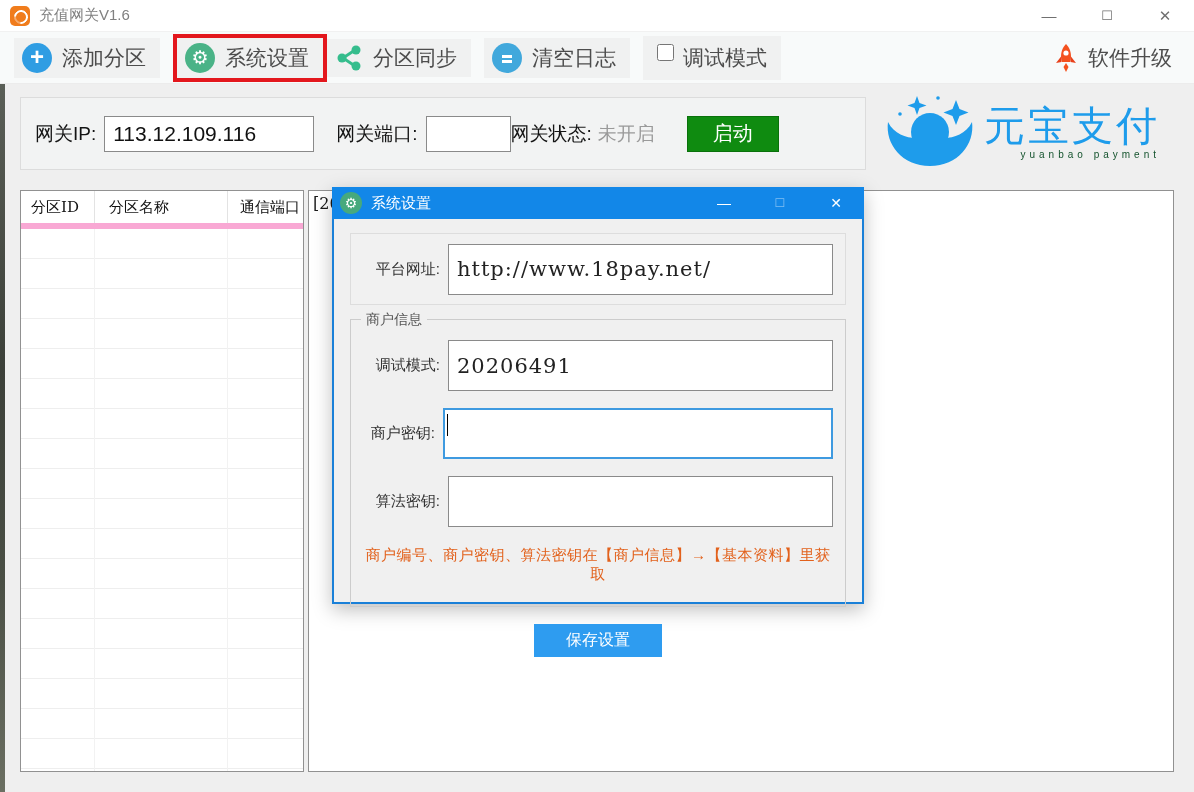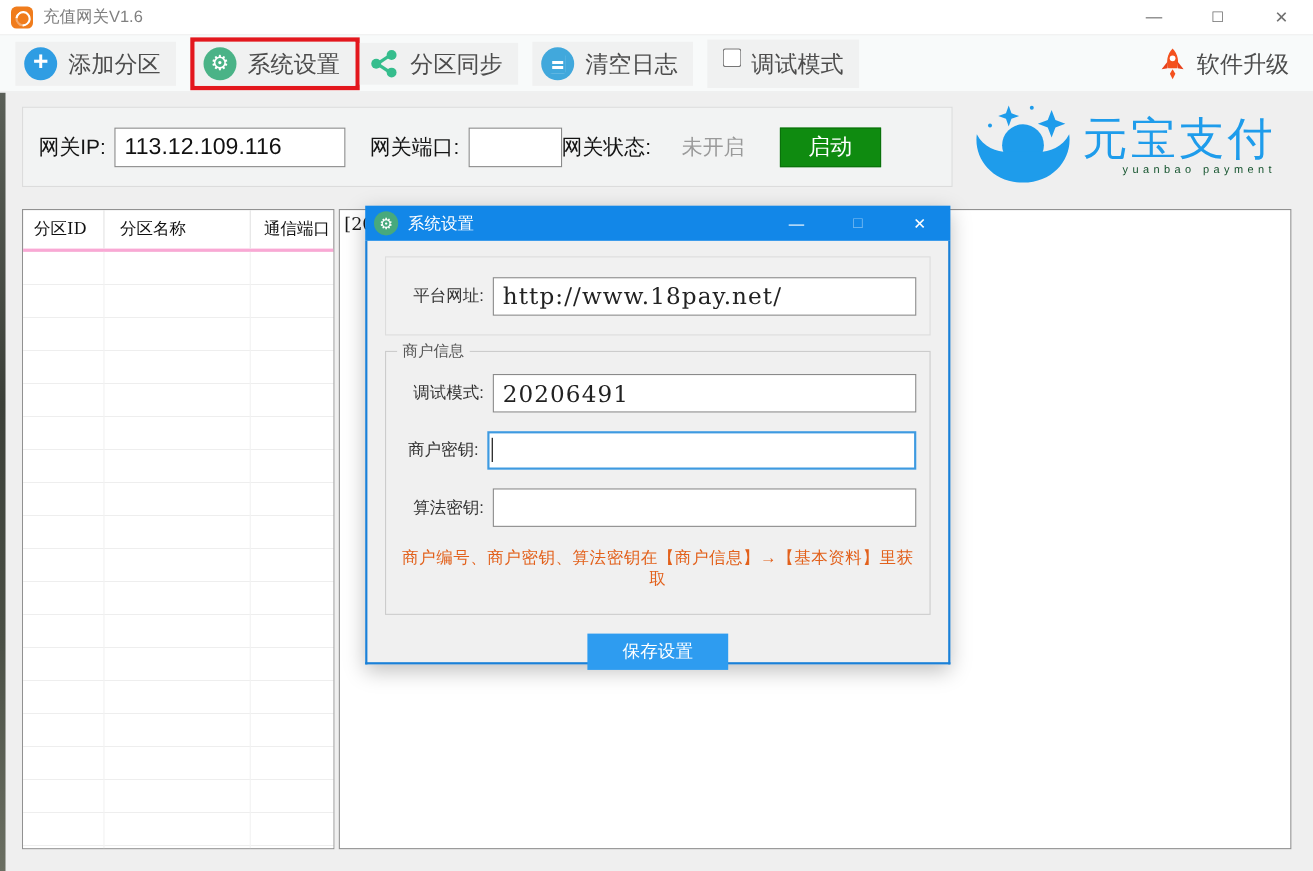--- a/index.html
+++ b/index.html
@@ -50,33 +50,33 @@
   .upgrade-btn{display:flex;align-items:center;gap:9px;font-size:21px;color:#4d4d4d;
     padding:5px 8px;cursor:pointer;}
   
   .gw-panel{position:absolute;left:20px;top:97px;width:846px;height:73px;background:#f2f3f3;
     border:1px solid #dcdcdc;display:flex;align-items:center;padding:0 14px;z-index:2;}
   .gw-label{font-size:19px;color:#141414;white-space:nowrap;}
   .gw-input{height:36px;border:1px solid #8a8a8a;background:#fff;font-size:21px;
     padding:0 8px;font-family:"Liberation Sans",sans-serif;color:#111;}
   .gw-ip{width:210px;margin-left:8px;}
   .gw-port{width:85px;margin-left:8px;}
-  .gw-status-value{font-size:19px;color:#9a9a9a;margin-left:28px;}
+  .gw-status-value{font-size:19px;color:#9a9a9a;margin-left:6px;}
   .start-btn{margin-left:32px;width:92px;height:36px;background:#0f8b10;border:1px solid #0a710b;
     color:#fff;font-size:20px;cursor:pointer;font-family:"Liberation Sans",sans-serif;}
   .ml22{margin-left:22px;} .ml28{}
   
   .logo{position:absolute;left:882px;top:94px;display:flex;align-items:center;z-index:2;}
   .logo-text{margin-left:6px;display:flex;flex-direction:column;align-items:flex-end;}
   .logo-cn{font-size:41px;color:#1e9ceb;letter-spacing:3px;font-weight:400;line-height:1.1;}
   .logo-en{font-size:10px;font-weight:normal;color:#14532d;letter-spacing:4px;margin-top:0px;}
   
   .ptable{position:absolute;left:20px;top:190px;width:284px;height:582px;background:#fff;
     border:1px solid #919191;z-index:1;}
-  .ptable-header{height:38px;display:flex;align-items:center;border-bottom:3px solid #f9a8d4;
+  .ptable-header{height:38px;display:flex;align-items:center;border-bottom:6px solid #f9a8d4;
     font-family:"DejaVu Serif",serif;font-size:15px;color:#111;position:relative;}
   .pt-col1{width:73px;padding-left:10px;}
   .pt-col2{width:133px;padding-left:14px;border-left:1px solid #e3e3e3;height:100%;display:flex;align-items:center;}
   .pt-col3{flex:1;padding-left:12px;border-left:1px solid #e3e3e3;height:100%;display:flex;align-items:center;}
   .ptable-body{position:absolute;left:0;top:38px;right:0;bottom:0;
     background:repeating-linear-gradient(to bottom,#fff 0 29px,#eeeeee 29px 30px);}
   .ptable-vline{position:absolute;top:38px;bottom:0;width:1px;background:#f2f2f2;}
   .vl1{left:73px;} .vl2{left:206px;}
   
   .log-panel{position:absolute;left:308px;top:190px;width:866px;height:582px;background:#fff;
@@ -91,21 +91,21 @@
   .dlg-title{color:#fff;font-size:15px;margin-left:9px;}
   .dlg-controls{margin-left:auto;display:flex;height:32px;}
   .dlg-btn{width:56px;height:32px;display:flex;align-items:center;justify-content:center;
     color:#fff;font-size:14px;cursor:pointer;}
   .dlg-btn.max{color:rgba(255,255,255,.45);font-size:12px;}
   .dlg-body{height:385px;background:#f0f0f0;border:2px solid #1a80d8;border-top:none;
     padding:14px 16px 0;position:relative;}
   .platform-panel{border:1px solid #dddddd;background:#f1f1f1;height:72px;display:flex;
     align-items:center;padding:16px 12px;}
   .dlg-label{font-size:15px;color:#333;white-space:nowrap;width:78px;text-align:right;}
-  .dlg-input{width:390px;height:35px;border:1px solid #8a8a8a;background:#fff;margin-left:8px;
+  .dlg-input{width:390px;height:51px;border:1px solid #8a8a8a;background:#fff;margin-left:8px;
     font-family:"DejaVu Serif",serif;font-size:21px;color:#222;padding:0 8px;letter-spacing:1px;}
   .groupbox{border:1px solid #cccccc;margin-top:14px;position:relative;
     padding:20px 12px 12px;}
   .groupbox-title{position:absolute;top:-9px;left:10px;background:#f0f0f0;padding:0 5px;
     font-size:14px;color:#555;}
   .frm-row{display:flex;align-items:center;margin-bottom:17px;}
   .frm-row:first-of-type{margin-top:2px;}
   .dlg-input.focused{border:2px solid #3e9ae0;position:relative;}
   .caret{position:absolute;left:4px;top:6px;width:1px;height:22px;background:#000;}
   .input-wrap{position:relative;margin-left:8px;}

